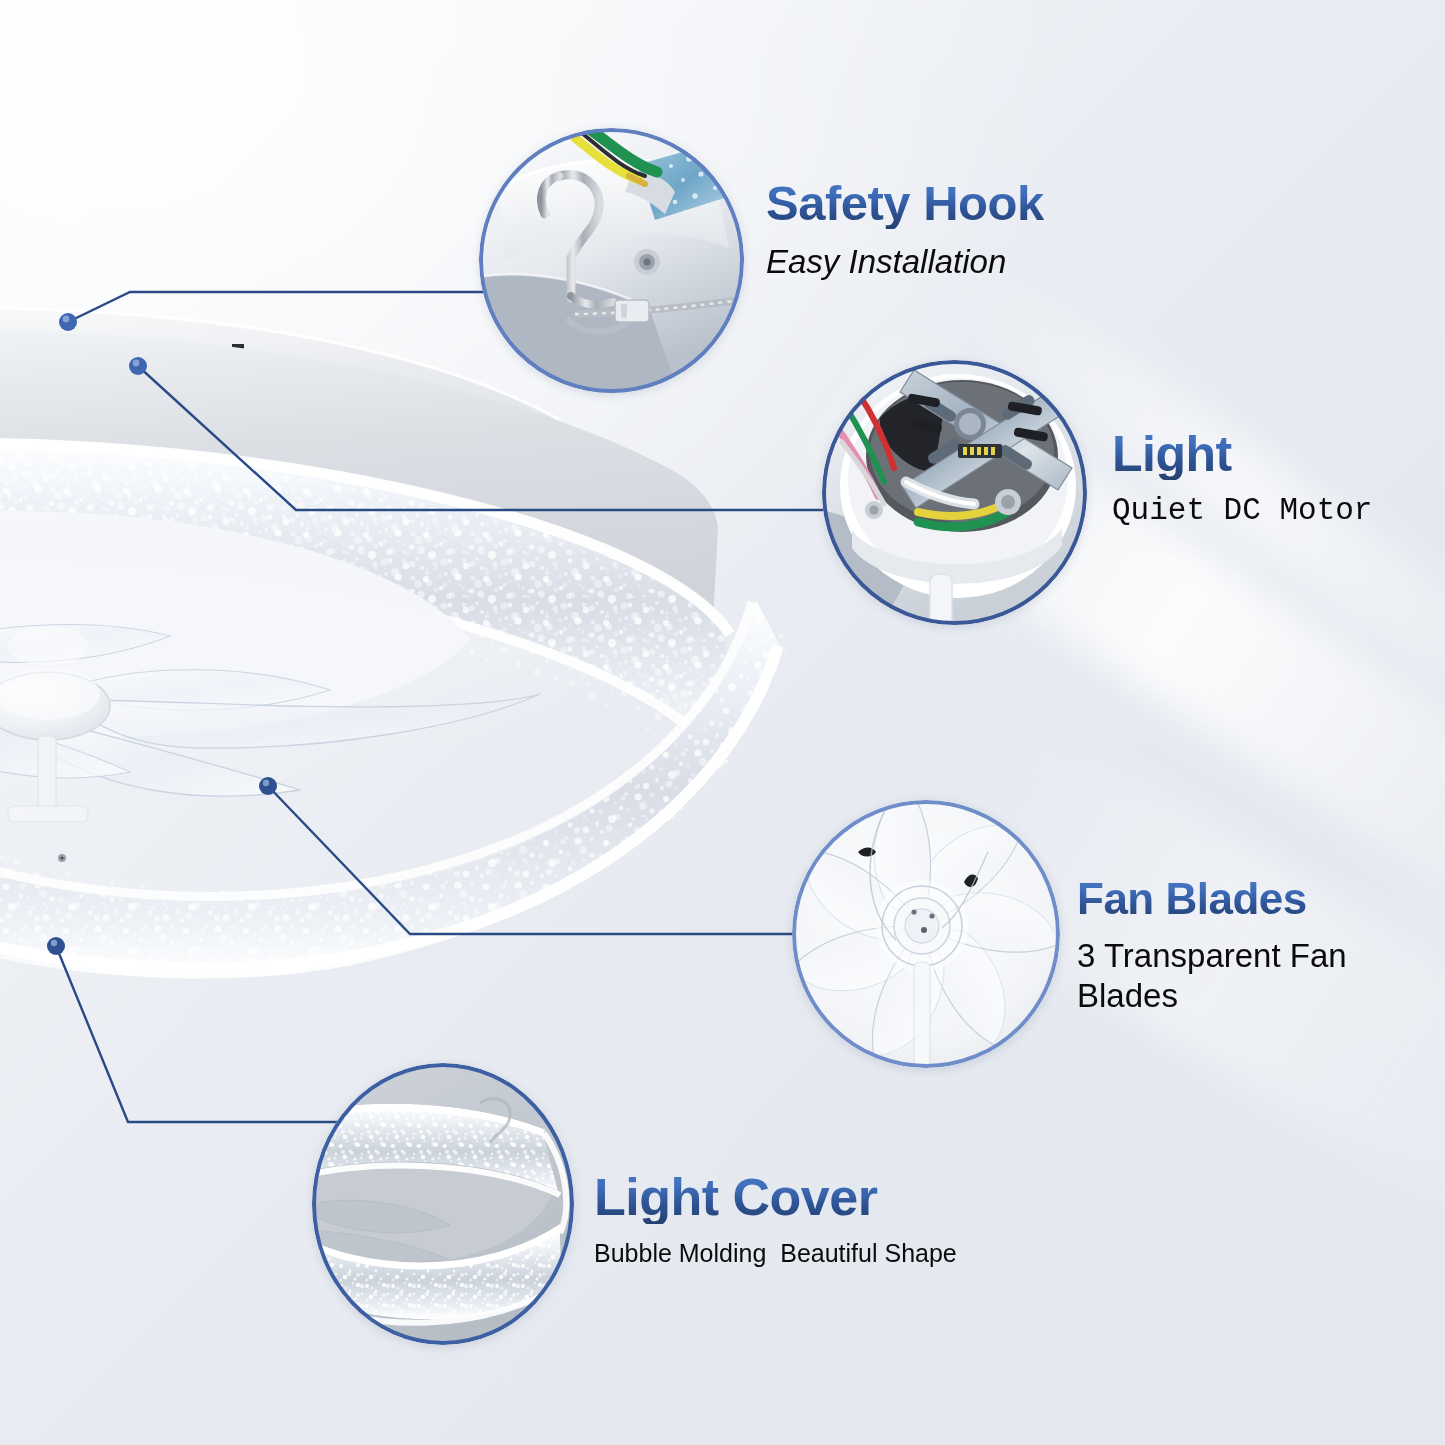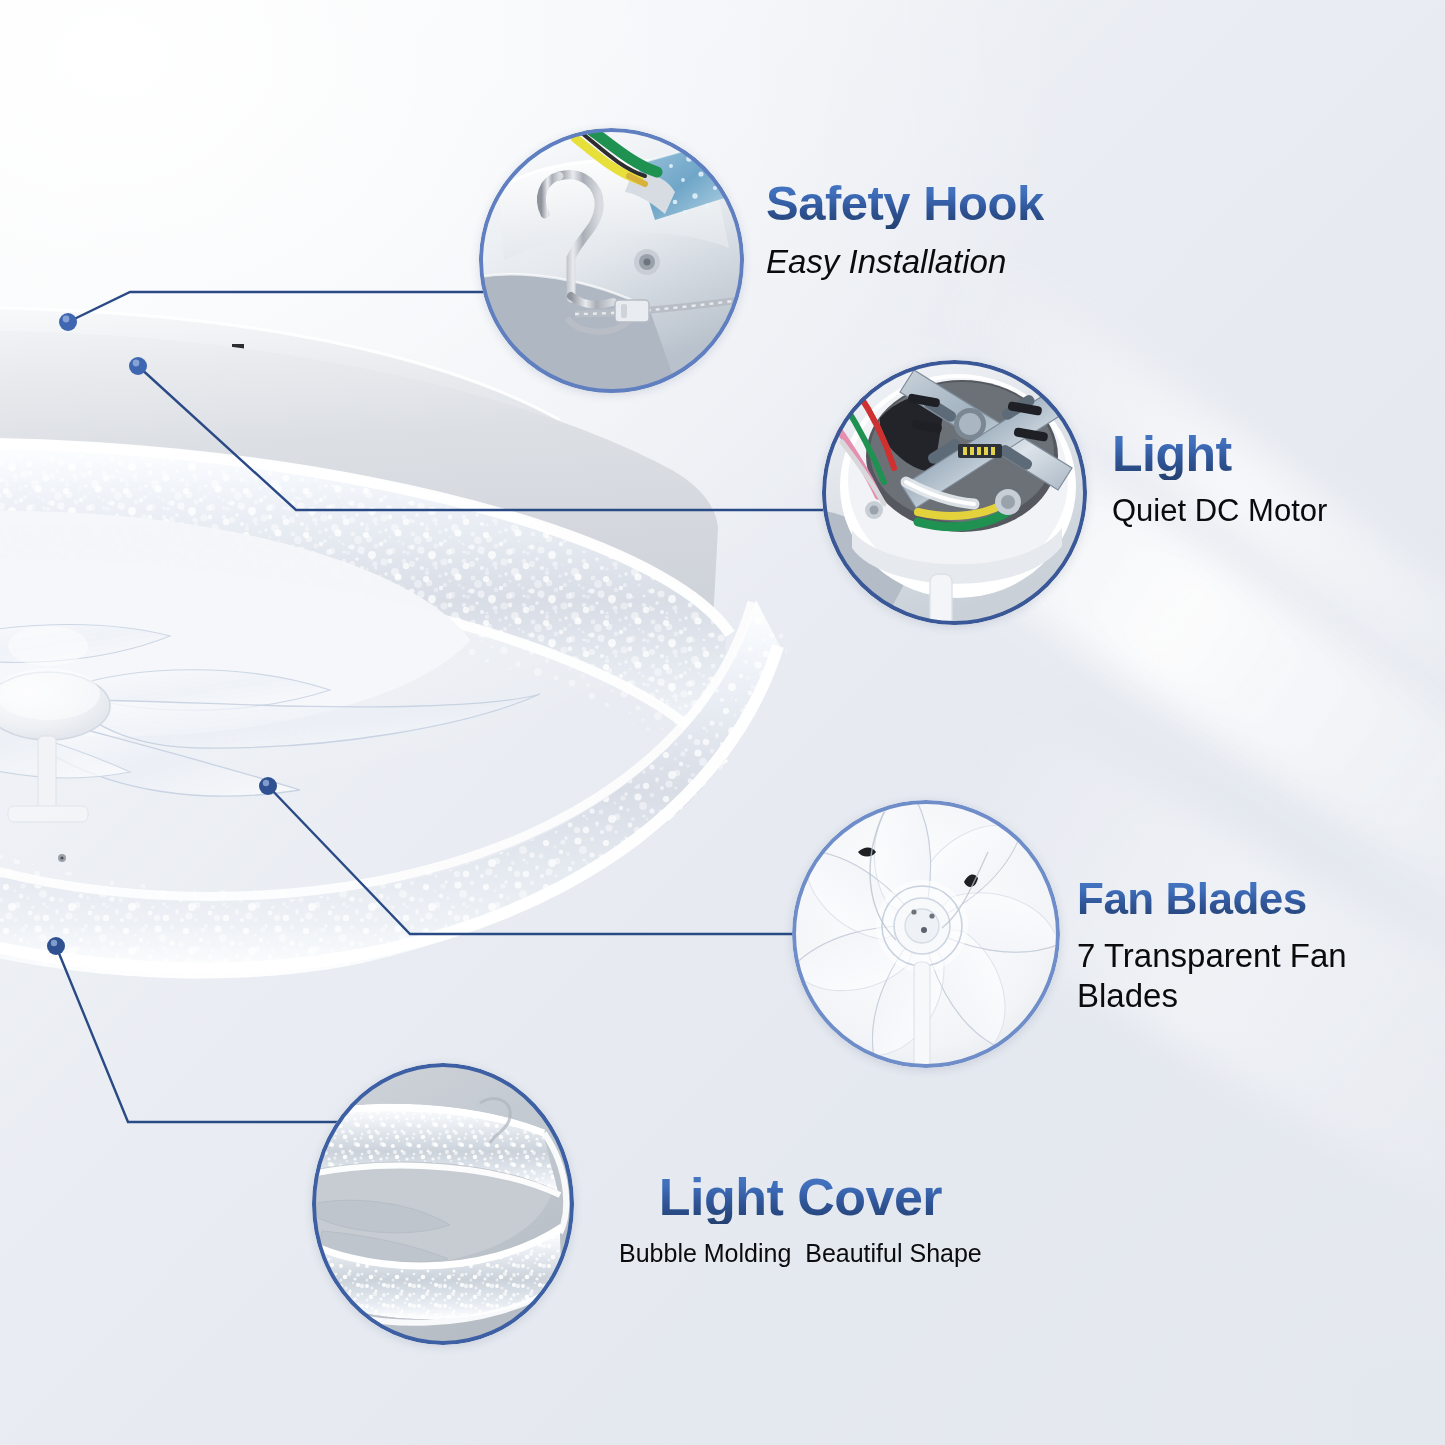--- a/index.html
+++ b/index.html
@@ -51,27 +51,27 @@
     text-shadow:none;white-space:nowrap;
   }
   .sub{color:#0b0b0d;font-weight:400;line-height:1.22;}
 
   .t-hook{left:766px;top:178px;}
   .t-hook .head{font-size:49px;text-decoration:underline;}
   .t-hook .sub{font-size:33px;margin-top:13px;font-style:italic;}
 
   .t-motor{left:1112px;top:428px;}
   .t-motor .head{font-size:50px;}
-  .t-motor .sub{font-size:31px;margin-top:12px;}
+  .t-motor .sub{font-size:31px;margin-top:12px;font-family:Liberation Mono, monospace;}
 
   .t-blades{left:1077px;top:876px;}
   .t-blades .head{font-size:44px;}
   .t-blades .sub{font-size:33px;margin-top:14px;width:300px;white-space:normal;}
 
-  .t-cover{left:619px;top:1170px;text-align:center;}
+  .t-cover{left:594px;top:1170px;}
   .t-cover .head{font-size:52px;}
   .t-cover .sub{font-size:25px;margin-top:14px;white-space:pre;}
 </style>
 </head>
 <body>
 
 <div id="stage">
 
   <div class="streak a"></div>
   <div class="streak b"></div>
@@ -477,21 +477,21 @@
 
         <path d="M 92,12 C 70,60 74,110 104,140" stroke="#b9c2cd" stroke-width="1.4" fill="none" opacity=".8"></path>
         <path d="M 196,52 C 180,86 170,112 150,128" stroke="#b9c2cd" stroke-width="1.4" fill="none" opacity=".75"></path>
       </svg>
     </div>
     <div class="ring"></div>
   </div>
 
   <div class="txt t-blades">
     <div class="head">Fan Blades</div>
-    <div class="sub">7 Transparent Fan Blades</div>
+    <div class="sub">3 Transparent Fan Blades</div>
   </div>
 
   <div class="callout c-cover">
     <div class="photo">
       <svg viewBox="0 0 262 282" width="262" height="282" preserveAspectRatio="none">
         <defs>
           <linearGradient id="lcBg" x1="0" y1="0" x2="0.5" y2="1">
             <stop offset="0" stop-color="#cfd4da"></stop>
               <stop offset="0.5" stop-color="#c3c9d0"></stop>
               <stop offset="1" stop-color="#b7bdc5"></stop>

